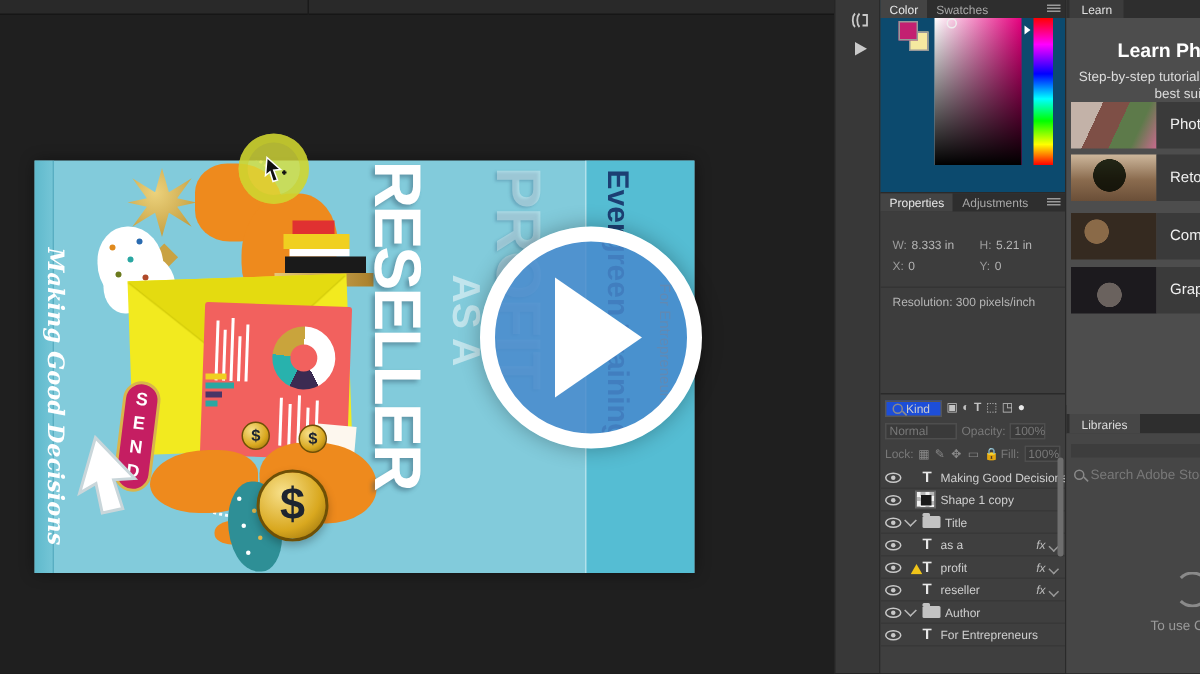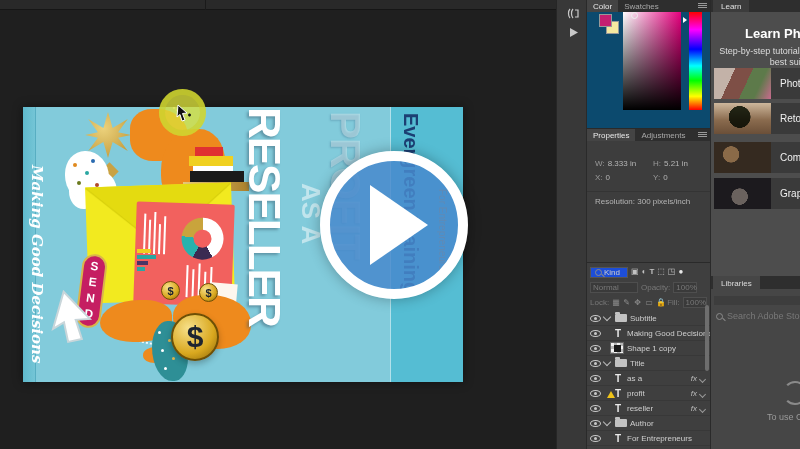--- a/index.html
+++ b/index.html
@@ -377,26 +377,20 @@
         <span class="lockicon">🔒</span>
         <span>Fill:</span>
         <div class="minibox">
             <span>100%</span>
           </div>
       </div>
 
       <div id="layerlist">
         <div class="lrow">
           <span class="eye"></span>
-          <span class="chev"></span>
-          <span class="folder"></span>
-          <span class="lname">Subtitle</span>
-        </div>
-        <div class="lrow">
-          <span class="eye"></span>
           <span class="tthumb">T</span>
           <span class="lname">Making Good Decisions</span>
         </div>
         <div class="lrow">
           <span class="eye"></span>
           <span class="shthumb"></span>
           <span class="lname">Shape 1 copy</span>
         </div>
         <div class="lrow">
           <span class="eye"></span>

